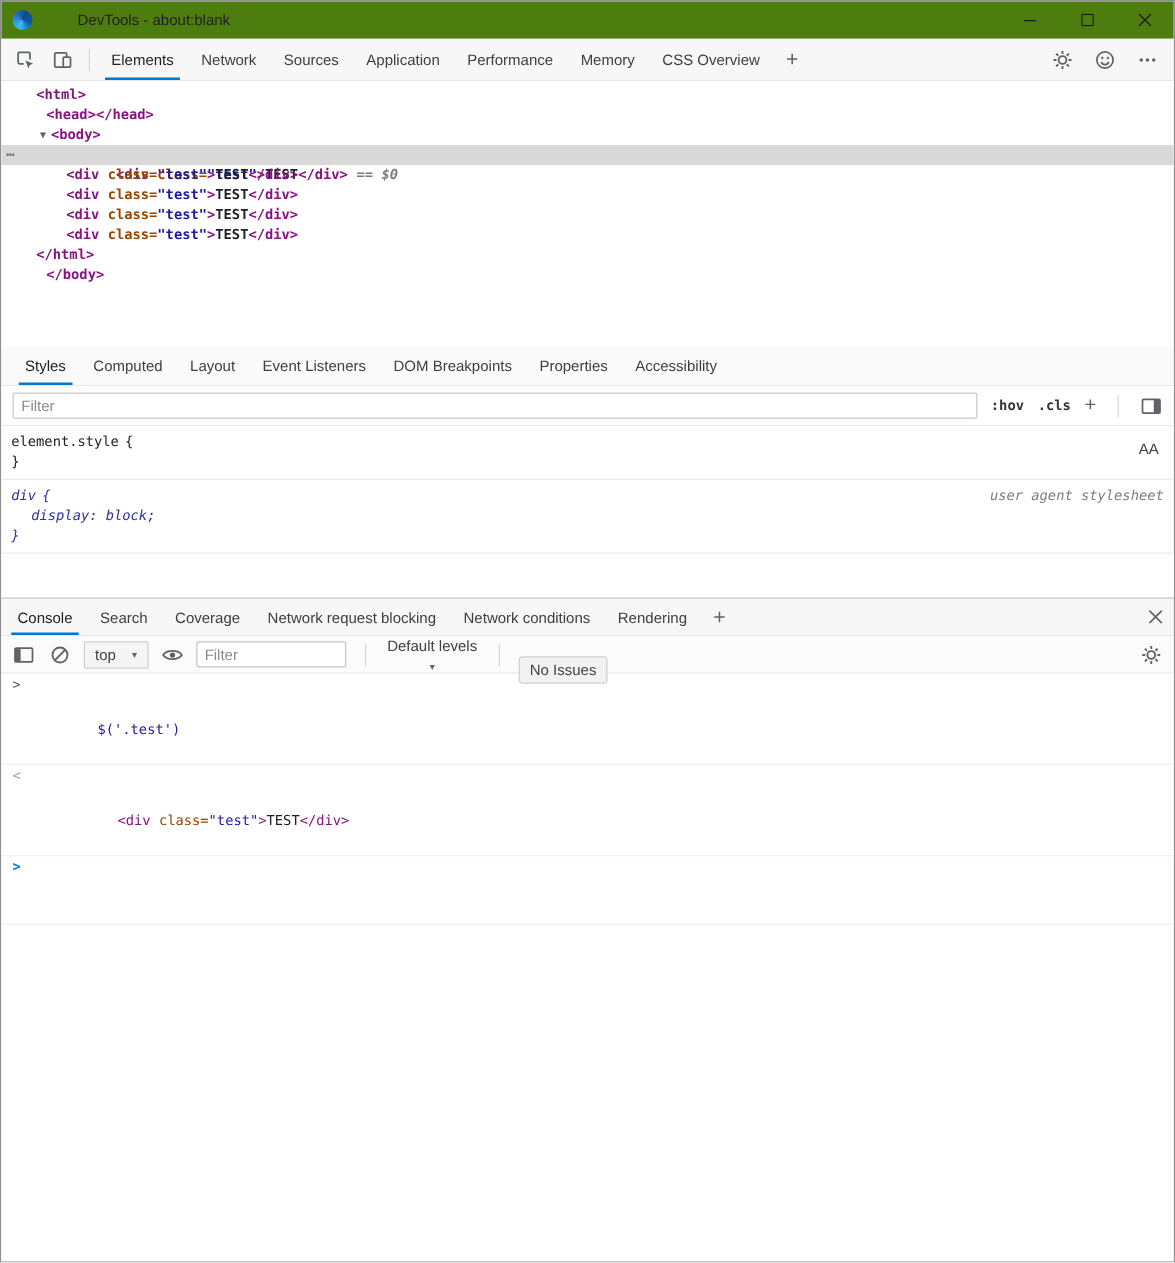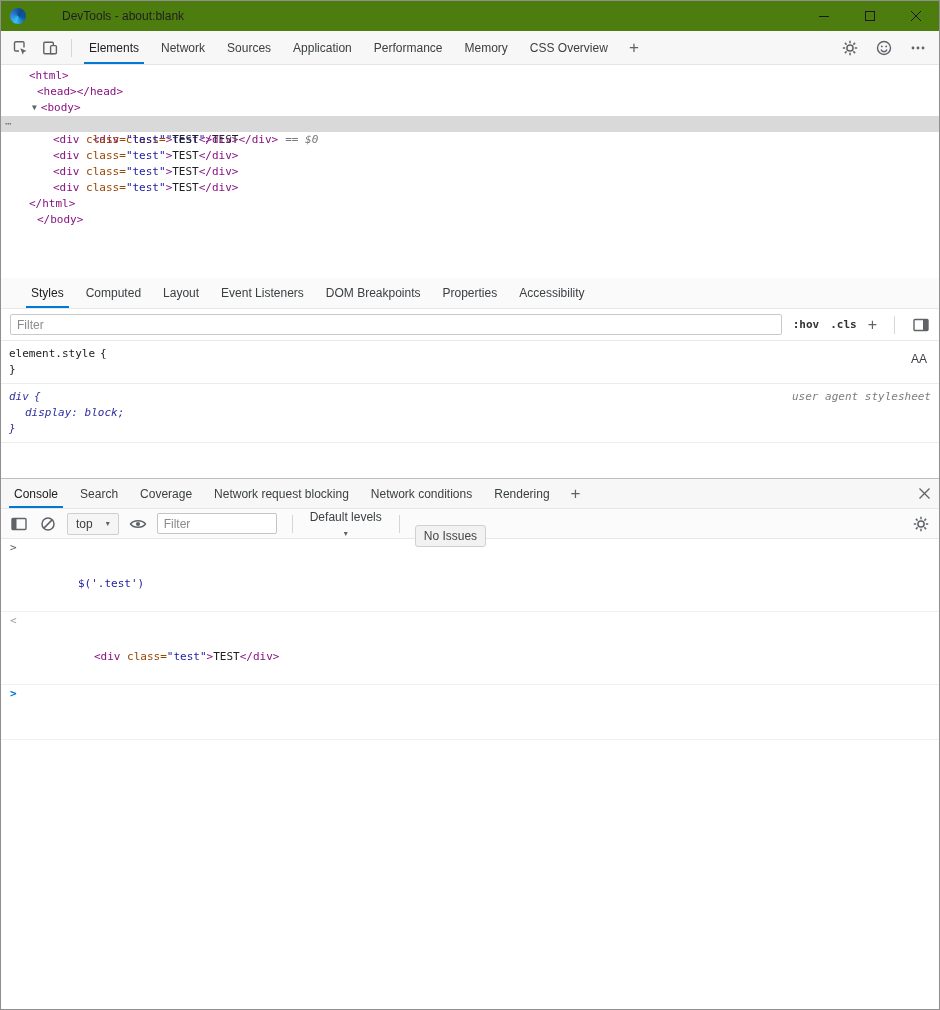--- a/index.html
+++ b/index.html
@@ -22,39 +22,39 @@
   .toolbar { height:34px; background:#f7f7f7; border-bottom:1px solid #e6e6e6; display:flex; align-items:stretch; padding-left:4px; }
   .tb-icon { width:30px; display:flex; align-items:center; justify-content:center; }
   .v-div { width:1px; height:18px; background:#d6d6d6; align-self:center; margin:0 6px; }
   .tab { display:flex; align-items:center; padding:0 11px; color:#3c4043; position:relative; white-space:nowrap;justify-content:center; }
   .tab.active { color:#202124; }
   .tab.active::after { content:""; position:absolute; left:6px; right:6px; bottom:0; height:2px; background:#0078d4; }
   .tab-plus { display:flex; align-items:center; padding:0 10px; font-size:17px; color:#5f6368; }
   .tb-right { margin-left:auto; display:flex; align-items:center; gap:4px; padding-right:6px; }
   
   .dom { height:213px; background:#fff; padding-top:3px;
-    font-family:"DejaVu Sans Mono","Liberation Mono",monospace; font-size:11px; }
+    font-family:"DejaVu Sans Mono","Liberation Mono",monospace; font-size:11px;font-weight:bold; }
   .dom .row { height:16px; line-height:16px; white-space:pre; position:relative; }
   .lv0 { padding-left:28px; } .lv1 { padding-left:36px; } .lv2 { padding-left:52px; }
   .body-row { padding-left:31px; }
   .row.selected { background:#d9d9d9; }
   .gutter { position:absolute; left:4px; top:0; color:#6e6e6e; }
   .twisty { color:#5f6368; font-size:8px; margin-right:4px; vertical-align:1px; }
   .t  { color:#881280; }
   .a  { color:#994500; }
   .v  { color:#1a1aa6; }
   .tx { color:#202124; }
   .eq { color:#797979; font-style:italic; margin-left:7px; }
   
   .crumbs { height:24px; border-top:1px solid #dcdcdc; display:flex; align-items:center;
     padding-left:8px; gap:13px; font-family:"DejaVu Sans Mono","Liberation Mono",monospace; font-size:11px; }
   .crumb { color:#1a1aa6; }
   .crumb.selected { background:#d9d9d9; color:#202124; padding:3px 5px; }
   
-  .side-tabs { height:31px; background:#fafafa; border-bottom:1px solid #e8e8e8; display:flex; align-items:stretch; padding-left:19px; }
+  .side-tabs { height:31px; background:#fafafa; border-bottom:1px solid #e8e8e8; display:flex; align-items:stretch; padding-left:8px; }
   .filter-row { height:32px; display:flex; align-items:center; gap:11px; padding:0 9px; border-bottom:1px solid #e8e8e8; background:#fff; }
   .filter-input { flex:1; height:21px; border:1px solid #c9c9c9; border-radius:2px; background:#fff;
     font-family:inherit; font-size:12px; padding:0 6px; color:#202124; outline:none; }
   .filter-input::placeholder { color:#8b8b8b; }
   .tog { font-family:"DejaVu Sans Mono","Liberation Mono",monospace; font-size:11px; color:#333; font-weight:bold; }
   .plus-sm { font-size:16px; color:#5f6368; }
   .styles-content { font-family:"DejaVu Sans Mono","Liberation Mono",monospace; font-size:11px; line-height:16px; background:#fff; }
   .sec { position:relative; padding:5px 8px; border-bottom:1px solid #ececec; }
   .sec-es { color:#202124; }
   .font-editor { position:absolute; right:12px; top:10px; color:#3c4043; font-size:12px; letter-spacing:0px;

